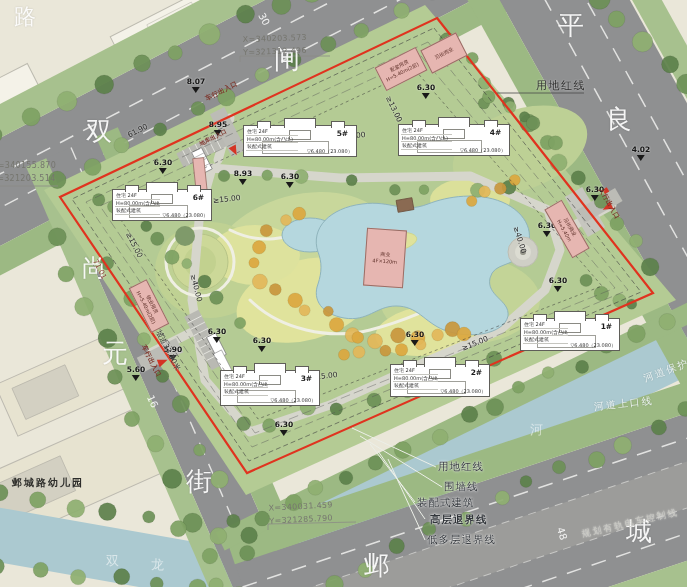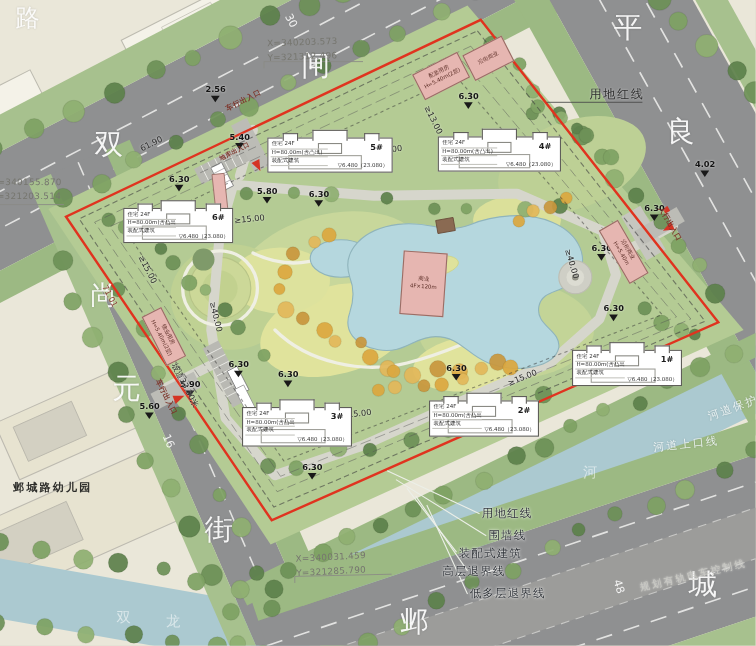--- a/index.html
+++ b/index.html
@@ -18,21 +18,21 @@
        text-shadow:0 0 2px rgba(255,255,255,.8);}
   .coord{position:absolute;font-size:8px;color:#76766f;line-height:1.6;letter-spacing:.3px;white-space:nowrap;}
   .lg{position:absolute;white-space:nowrap;font-size:10.5px;color:#31353a;letter-spacing:1px;
       text-shadow:0 0 3px rgba(255,255,255,.95),0 0 1px rgba(255,255,255,.9);}
   .ent{position:absolute;white-space:nowrap;font-size:6.5px;color:#7e352b;font-weight:bold;
        transform-origin:0 50%;letter-spacing:.5px;}
   .riv{position:absolute;white-space:nowrap;letter-spacing:2px;font-size:10px;transform-origin:0 50%;}
   .riv.light{color:rgba(241,247,247,.92);text-shadow:0 0 2px rgba(0,0,0,.2);}
   .riv.dim{color:rgba(202,202,195,.9);font-size:9px;}
   .rivch{position:absolute;font-size:13px;color:rgba(255,255,255,.55);}
-  .kg{position:absolute;font-size:10px;font-weight:bold;color:#2d2d2a;letter-spacing:2px;}
+  .kg{position:absolute;font-size:10px;font-weight:bold;color:#2d2d2a;letter-spacing:2px;margin-top:40px;}
   .callout{position:absolute;font-size:11px;color:#2e2e2e;letter-spacing:1.5px;
            text-shadow:0 0 2px rgba(255,255,255,.6);}
   .tower{position:absolute;background:#fff;border:1px solid #5f5e59;box-sizing:border-box;}
   .t-notch{position:absolute;left:50%;top:-8px;transform:translateX(-50%);width:30px;height:9px;
            background:#fff;border:1px solid #5f5e59;border-bottom:none;}
   .t-bump{position:absolute;top:-5px;width:12px;height:6px;background:#fff;border:1px solid #5f5e59;border-bottom:none;}
   .b1{left:12%;} .b2{right:10%;}
   .t-core{position:absolute;left:50%;top:4px;transform:translateX(-50%);width:20px;height:8px;border:1px solid #8a8a84;}
   .t-low{position:absolute;left:16%;bottom:2px;width:58%;height:11px;border:1px solid #a0a09a;}
   .t-tx{position:absolute;left:2px;top:2px;width:46%;font-size:5px;line-height:1.3;color:#333;}
@@ -412,29 +412,29 @@
       <div class="rc" style="left: 606px; top: 102px; font-size: 26px;">良</div>
       <div class="rc" style="left: 82px; top: 252px; font-size: 24px;">尚</div>
       <div class="rc" style="left: 102px; top: 336px; font-size: 26px;">元</div>
       <div class="rc" style="left: 186px; top: 464px; font-size: 26px;">街</div>
       <div class="rc" style="left: 364px; top: 548px; font-size: 26px;">邺</div>
       <div class="rc" style="left: 626px; top: 514px; font-size: 26px;">城</div>
       <div class="rw" style="left: 261px; top: 8px; transform: rotate(62deg);">30</div>
       <div class="rw" style="left: 150px; top: 390px; transform: rotate(66deg);">16</div>
       <div class="rw" style="left: 560px; top: 522px; transform: rotate(72deg);">48</div>
       <div class="spot" style="left: 196px; top: 78px;">
-        <span>2.56</span>
+        <span>8.07</span>
         <i></i>
       </div>
       <div class="spot" style="left: 218px; top: 121px;">
-        <span>5.40</span>
+        <span>8.95</span>
         <i></i>
       </div>
       <div class="spot" style="left: 243px; top: 170px;">
-        <span>5.80</span>
+        <span>8.93</span>
         <i></i>
       </div>
       <div class="spot" style="left: 163px; top: 159px;">
         <span>6.30</span>
         <i></i>
       </div>
       <div class="spot" style="left: 290px; top: 173px;">
         <span>6.30</span>
         <i></i>
       </div>
@@ -501,21 +501,21 @@
         <div>X=340155.870</div>
         <div>Y=321203.514</div>
       </div>
       <div class="coord" style="left: 269px; top: 501px; transform: rotate(-3deg);">
         <div>X=340031.459</div>
         <div>Y=321285.790</div>
       </div>
       <div class="lg" style="left: 438px; top: 460px;">用地红线</div>
       <div class="lg" style="left: 444px; top: 480px;">围墙线</div>
       <div class="lg" style="left: 417px; top: 496px;">装配式建筑</div>
-      <div class="lg" style="left: 402px; top: 513px;">高层退界线</div>
+      <div class="lg" style="left: 430px; top: 513px; font-weight: bold;">高层退界线</div>
       <div class="lg" style="left: 427px; top: 533px;">低多层退界线</div>
       <div class="ent" style="left: 206px; top: 95px; transform: rotate(-27deg);">车行出入口</div>
       <div class="ent" style="left: 600px; top: 184px; transform: rotate(60deg);">人行出入口</div>
       <div class="ent" style="left: 143px; top: 341px; transform: rotate(63deg);">车行出入口</div>
       <div class="ent" style="left: 200px; top: 141px; transform: rotate(-27deg); font-size: 5.5px;">地库出入口</div>
       <div class="riv light" style="left: 594px; top: 400px; transform: rotate(-6deg);">河道上口线</div>
       <div class="riv light" style="left: 644px; top: 372px; transform: rotate(-20deg);">河道保护线</div>
       <div class="riv dim" style="left: 582px; top: 528px; transform: rotate(-13deg);">规划有轨电车控制线</div>
       <div class="rivch" style="left: 106px; top: 552px;">双</div>
       <div class="rivch" style="left: 151px; top: 556px;">龙</div>

